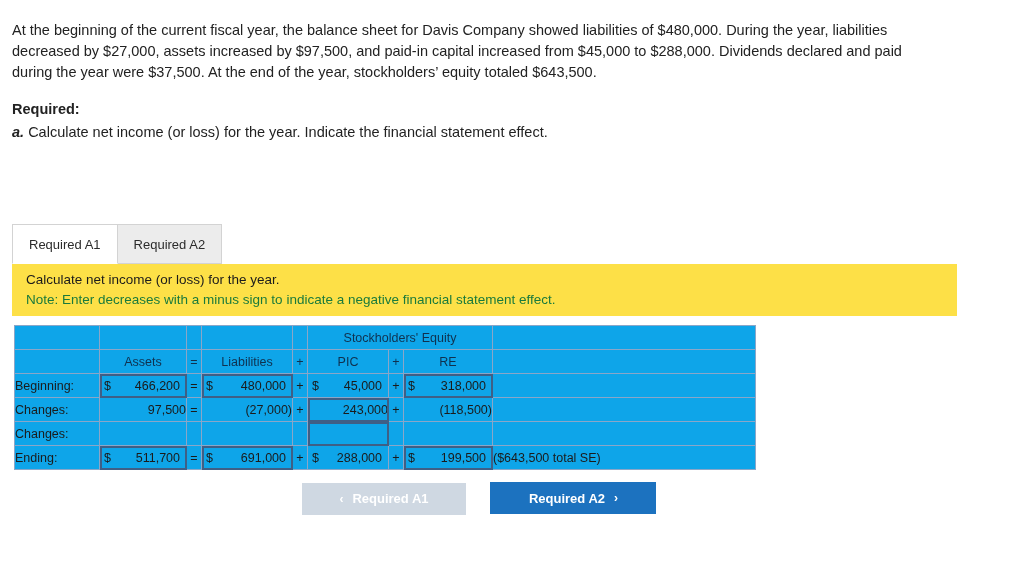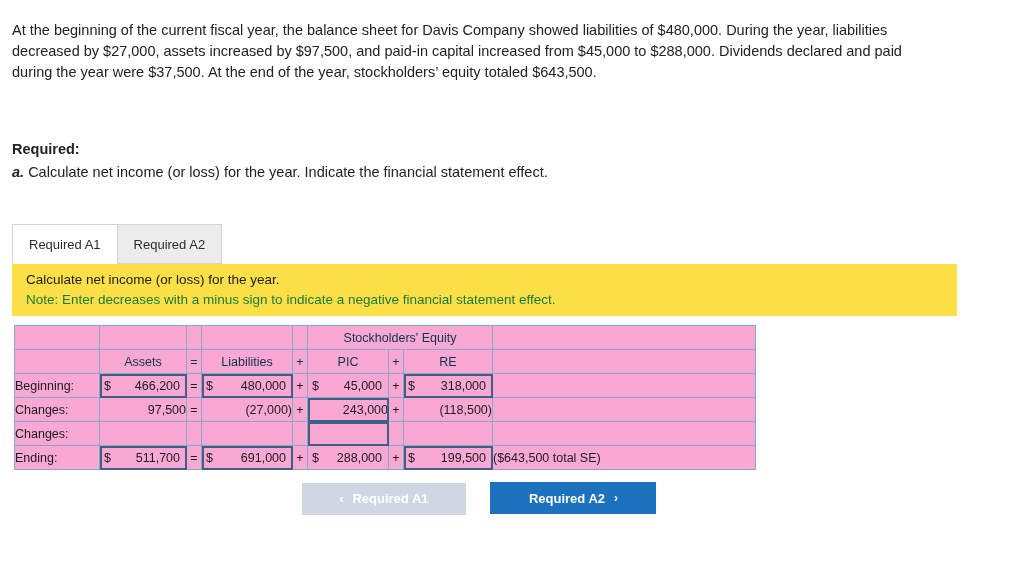--- a/index.html
+++ b/index.html
@@ -32,21 +32,20 @@
     position: absolute;
     left: 12px;
     top: 99px;
     width: 930px;
     font-size: 14.5px;
     line-height: 21px;
     color: #222222;
   }
   .required-title {
     font-weight: bold;
-    margin-top: 40px;
   }
   .required-line {
     margin-top: 2px;
   }
   .required-letter {
     font-weight: bold;
     font-style: italic;
   }
   .grey-banner {
     position: absolute;
@@ -119,21 +118,21 @@
     top: 325px;
     border-collapse: collapse;
     font-size: 12.5px;
     color: #1b1b1b;
   }
   .sheet td, .sheet th {
     border: 1px solid #8aa6c8;
     padding: 0;
     height: 23px;
     font-weight: normal;
-    background: #f9a8d4;
+    background: #0ea5e9;
   }
   .hdr {
     background: #7ab0e0;
     color: #10314f;
     font-weight: bold;
     text-align: center;
   }
   .hdr-blank {
     background: #7ab0e0;
   }

